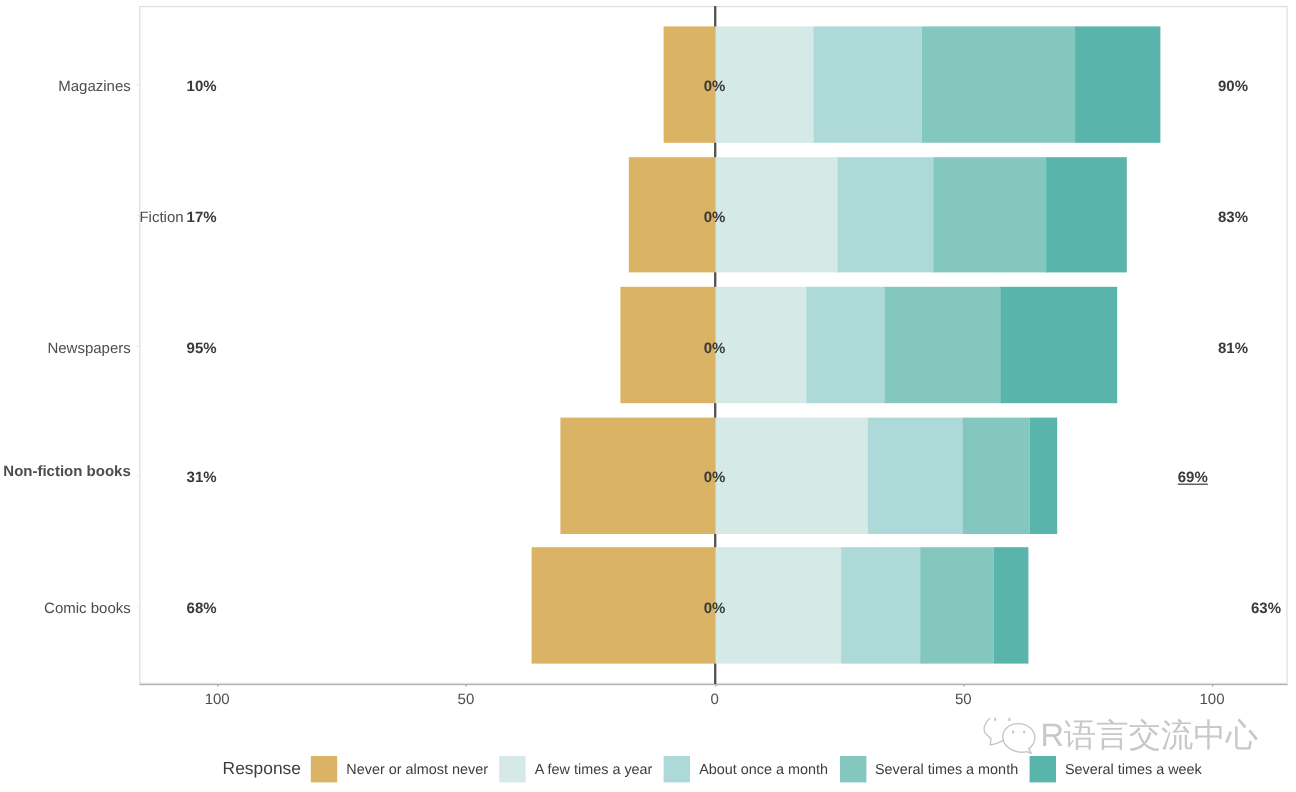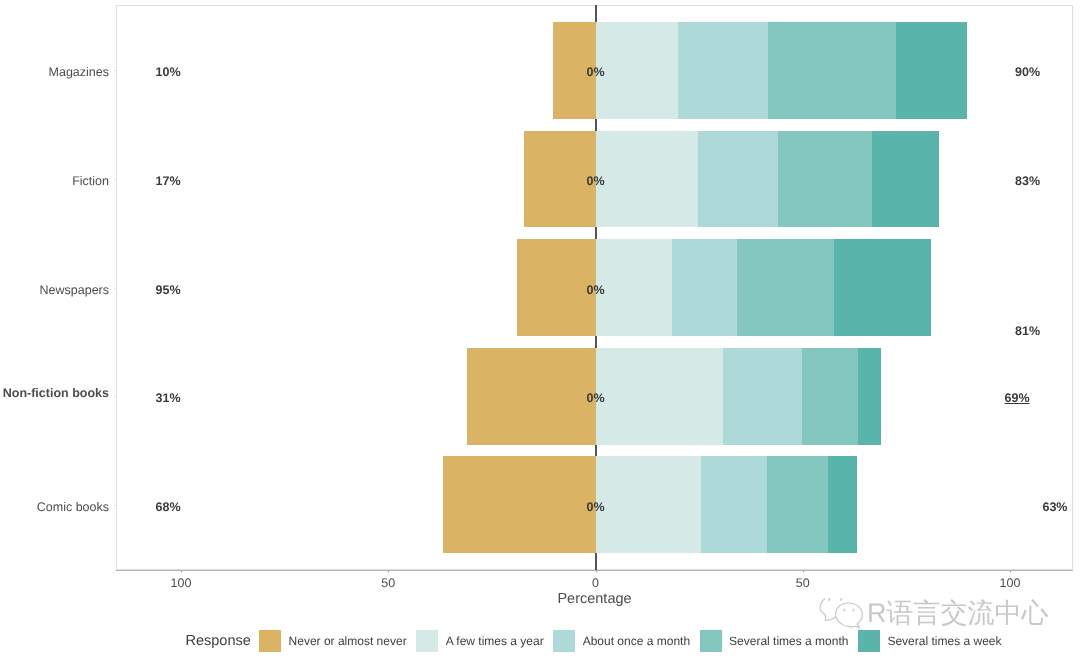--- a/index.html
+++ b/index.html
@@ -232,49 +232,48 @@
           <div class="seg" style="left: 711.62px; width: 29.4295px; background: rgb(89, 181, 171);"></div>
         </div>
         <div class="center-label" style="left: 439.5px; width: 80px; top: 493.7px; line-height: 16px;">0%</div>
       </div>
   </div>
   <div id="axis-layer">
       <div class="ylabel" style="left: 0px; width: 109px; right: auto; top: 64.3px; line-height: 16px;">Magazines</div>
       <div class="ytick" style="top: 70px;"></div>
       <div class="side-label" style="left: 128px; width: 80px; top: 64.3px; line-height: 16px;">10%</div>
       <div class="side-label" style="left: 987.5px; width: 80px; top: 64.3px; line-height: 16px;">90%</div>
-      <div class="ylabel" style="left: 0px; width: 109px; right: auto; top: 172.9px; line-height: 16px;">Fiction</div>
+      <div class="ylabel" style="left: 0px; width: 109px; right: auto; top: 172.9px; line-height: 16px; padding-left: 44px;">Fiction</div>
       <div class="ytick" style="top: 179px;"></div>
       <div class="side-label" style="left: 128px; width: 80px; top: 172.9px; line-height: 16px; text-align: center;">17%</div>
       <div class="side-label" style="left: 987.5px; width: 80px; top: 172.9px; line-height: 16px;">83%</div>
       <div class="ylabel" style="left: 0px; width: 109px; right: auto; top: 281.5px; line-height: 16px;">Newspapers</div>
       <div class="ytick" style="top: 288px;"></div>
       <div class="side-label" style="left: 128px; width: 80px; top: 281.5px; line-height: 16px;">95%</div>
-      <div class="side-label" style="left: 987.5px; width: 80px; top: 281.5px; line-height: 16px; margin-top: 41px;">81%</div>
+      <div class="side-label" style="left: 987.5px; width: 80px; top: 281.5px; line-height: 16px;">81%</div>
       <div class="ylabel" style="left: 0px; width: 109px; right: auto; top: 385px; line-height: 16px; font-weight: bold;">Non-fiction books</div>
       <div class="ytick" style="top: 396px;"></div>
       <div class="side-label" style="left: 128px; width: 80px; top: 390.1px; line-height: 16px;">31%</div>
-      <div class="side-label" style="left: 977px; width: 80px; top: 390.1px; line-height: 16px; text-decoration: underline;">69%</div>
+      <div class="side-label" style="left: 954px; width: 80px; top: 390.1px; line-height: 16px; text-decoration: underline;">69%</div>
       <div class="ylabel" style="left: 0px; width: 109px; right: auto; top: 498.7px; line-height: 16px;">Comic books</div>
       <div class="ytick" style="top: 505px;"></div>
       <div class="side-label" style="left: 128px; width: 80px; top: 498.7px; line-height: 16px;">68%</div>
       <div class="side-label" style="left: 987.5px; width: 80px; top: 498.7px; line-height: 16px; text-align: right;">63%</div>
       <div class="xtick" style="left: 181px;"></div>
       <div class="xticklabel" style="left: 141px; width: 80px;">100</div>
       <div class="xtick" style="left: 388px;"></div>
       <div class="xticklabel" style="left: 348.25px; width: 80px;">50</div>
       <div class="xtick" style="left: 596px;"></div>
       <div class="xticklabel" style="left: 555.5px; width: 80px;">0</div>
       <div class="xtick" style="left: 803px;"></div>
       <div class="xticklabel" style="left: 762.75px; width: 80px;">50</div>
       <div class="xtick" style="left: 1010px;"></div>
       <div class="xticklabel" style="left: 970px; width: 80px;">100</div>
     </div>
   <div id="xaxis-line"></div>
-  <div id="xaxis-title">Percentage</div>
   <div id="legend">
     <span id="legend-title">Response</span>
   <div class="legend-item">
         <span class="legend-swatch" style="background: rgb(218, 179, 101);"></span>
         <span class="legend-label">Never or almost never</span>
       </div>
       <div class="legend-item">
         <span class="legend-swatch" style="background: rgb(213, 234, 231);"></span>
         <span class="legend-label">A few times a year</span>
       </div>

